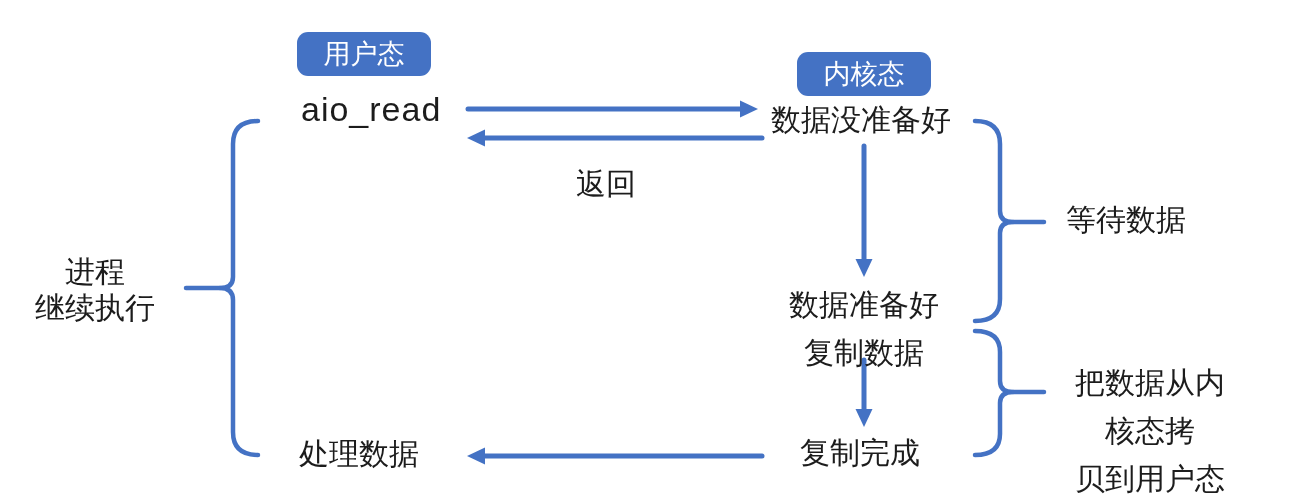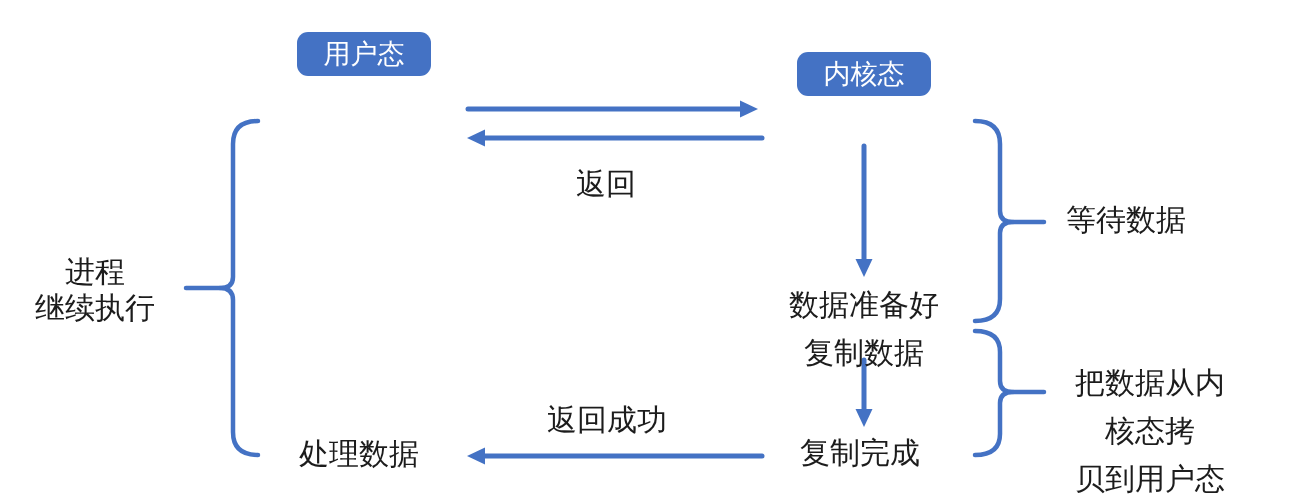--- a/index.html
+++ b/index.html
@@ -101,28 +101,29 @@
 
     <g>
       <path class="stroke brace" d="M 975 331 Q 1000 331 1000 352 L 1000 381 Q 1000 392 1013 392 Q 1000 392 1000 403 L 1000 434 Q 1000 455 975 455"></path>
       <line class="stroke brace" x1="1013" y1="392" x2="1044" y2="392"></line>
     </g>
   </svg>
 
   <div class="badge" style="left:297px;top:32px;">用户态</div>
   <div class="badge" style="left:797px;top:52px;">内核态</div>
 
+  <div class="label aio" style="left:301px;top:92px;">aio_read</div>
   <div class="label" style="left:299px;top:437px;">处理数据</div>
 
+  <div class="label" style="left:771px;top:103px;">数据没准备好</div>
   <div class="label centered multi" style="left:864px;top:281px;">数据准备好
 复制数据</div>
   <div class="label" style="left:800px;top:436px;">复制完成</div>
 
   <div class="label" style="left:576px;top:167px;">返回</div>
-  <div class="label" style="left:547px;top:403px;">返回成功</div>
 
   <div class="label" style="left:1066px;top:203px;">等待数据</div>
   <div class="label centered proc-cont" style="left:95px;top:254px;">进程
 继续执行</div>
   <div class="label centered multi" style="left:1150px;top:359px;">把数据从内核态拷
 贝到用户态</div>
 
 
 </div>
 

